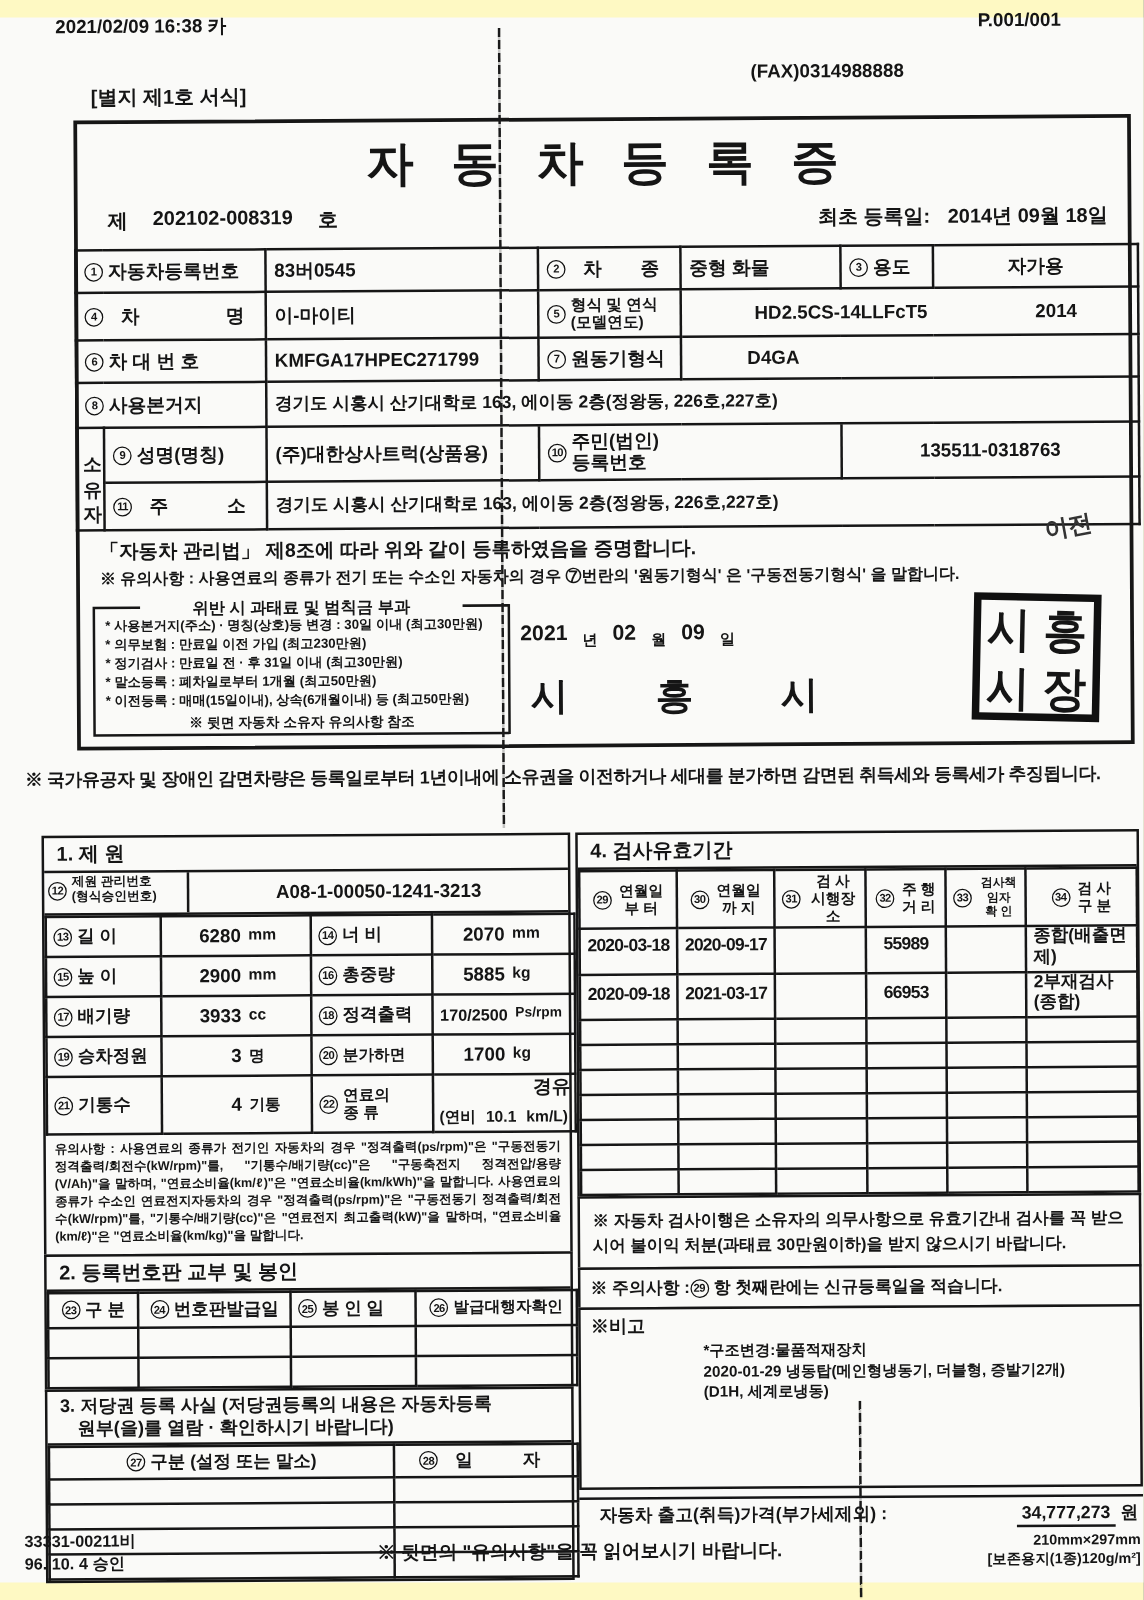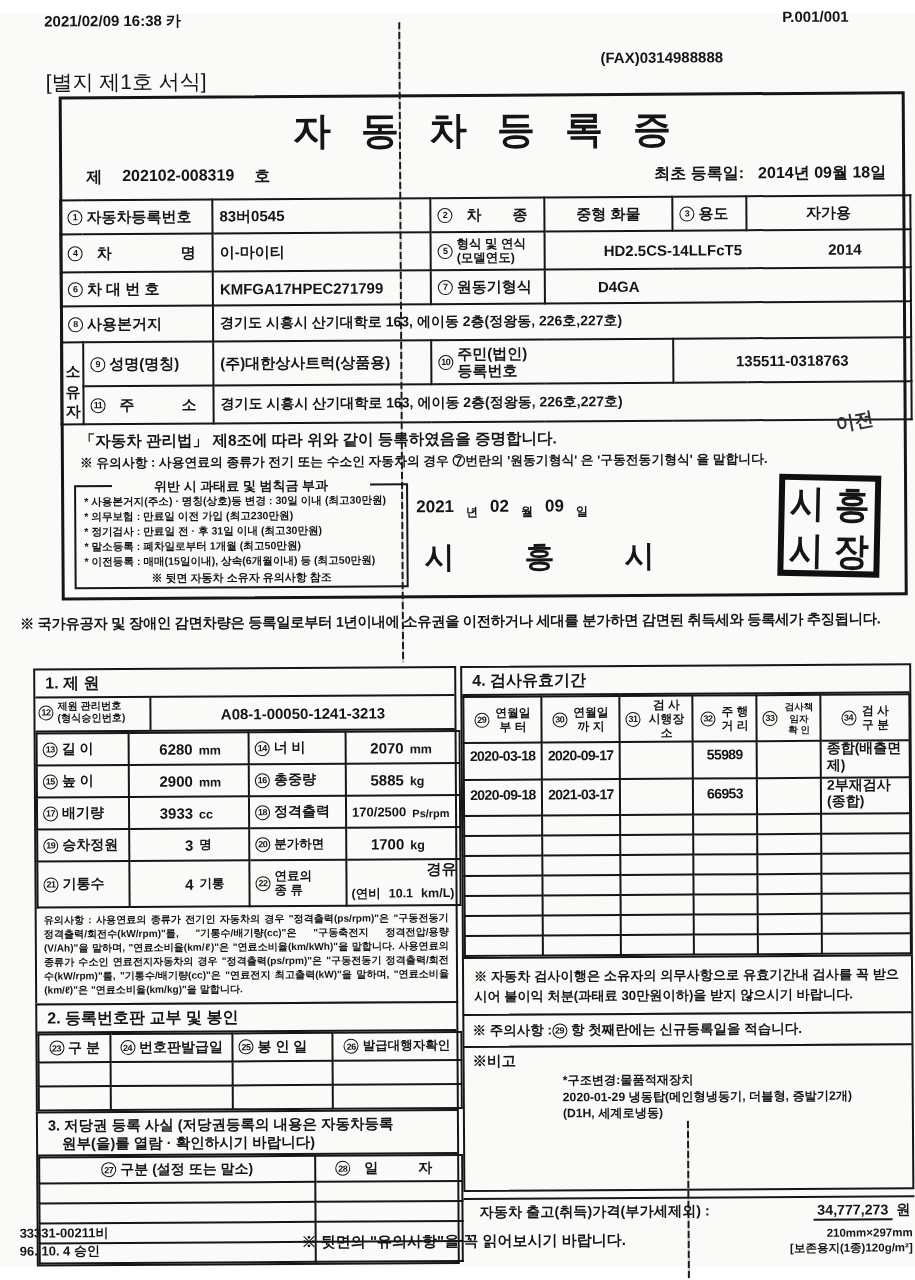--- a/index.html
+++ b/index.html
@@ -1,25 +1,25 @@
 <!DOCTYPE html>
 <html><head>
 <meta charset="utf-8">
 <style>
   * { box-sizing: border-box; }
   body { margin:0; background:#888; }
-  .canvas { position:relative; width:915px; height:1280px; background:#ffffff; overflow:hidden;
+  .canvas { position:relative; width:915px; height:1280px; background:#fef9c3; overflow:hidden;
             font-family:"Liberation Sans", sans-serif; color:#151515; }
   .page { position:absolute; left:0; top:14px; width:915px; height:1252px; background:#fafaf8; }
   .inner { position:absolute; inset:0; transform:rotate(-0.35deg); }
 
   .fax-dt { position:absolute; top:10px; left:48px; font-size:15px; font-weight:bold; }
   .fax-no { position:absolute; top:10px; left:604px; font-size:15px; font-weight:bold;margin-top:40px; }
   .fax-pg { position:absolute; top:10px; left:786px; font-size:15px; font-weight:bold; }
-  .form-label { position:absolute; top:66px; left:49px; font-size:21px; font-weight:normal; }
+  .form-label { position:absolute; top:66px; left:76px; font-size:16px; font-weight:bold; }
 
   .certbox { position:absolute; left:62px; top:94px; width:846px; height:504px; border:3px solid #161616; background:#fafaf8; }
   .cert-title { position:absolute; top:8px; left:0; right:0; text-align:center; font-size:38px; font-weight:bold;
                 letter-spacing:30px; text-indent:30px; white-space:nowrap; }
   .docline { position:absolute; top:68px; left:24px; right:16px; display:flex; justify-content:space-between;
              align-items:baseline; font-size:16px; font-weight:bold; }
   .docno { display:flex; gap:20px; }
   .firstreg { display:flex; gap:14px; }
 
   table.ftable { position:absolute; top:100px; left:-3px; width:850px; border-collapse:collapse; table-layout:fixed; }
@@ -65,21 +65,21 @@
   .sec + .sec { margin-top:-2px; }
   .sec-title { padding:3px 10px 2px; font-size:16px; font-weight:bold; border-bottom:2px solid #161616; }
   .sec-title.sm { font-size:14.5px; line-height:1.25; }
 
   .f12row { display:flex; border-bottom:2px solid #161616; height:34px; }
   .f12l { width:116px; border-right:2px solid #161616; padding:2px 3px; font-size:10.2px; font-weight:bold; line-height:1.2; }
   .f12v { flex:1; display:flex; align-items:center; justify-content:center; font-size:15px; font-weight:bold; }
 
   table.grid { width:100%; border-collapse:collapse; table-layout:fixed; }
   table.grid td { border:2px solid #161616; padding:1px 5px; font-weight:bold; font-size:14px; overflow:hidden; }
-  .vnum { display:flex; align-items:flex-end; }
+  .vnum { display:flex; align-items:flex-start; }
   .vnum .num { flex:1; text-align:right; font-size:15px; }
   .vnum .unit { width:44px; text-align:left; margin-left:6px; font-size:12.5px; }
   .fuelcell { position:relative; }
   .fuel { position:absolute; top:0; right:3px; font-size:15px; }
   .econ { position:absolute; bottom:2px; left:4px; right:2px; display:flex; gap:8px; font-size:12.5px; align-items:baseline; }
   .specnote { padding:5px 7px 6px; font-size:10.1px; font-weight:bold; line-height:1.38; text-align:justify; }
 
   td.th { text-align:center; font-size:13.5px; }
   .h2wrap { display:flex; align-items:center; justify-content:center; gap:2px; }
   .h2txt { font-size:11.8px; font-weight:bold; line-height:1.2; text-align:center; }
@@ -155,21 +155,21 @@
           <td>83버0545</td>
           <td class="lc">
                 <span class="lcflex">
                   <span class="cn">2</span>
                   <span class="spread">
                     <span>차</span>
                     <span>종</span>
                   </span>
                 </span>
               </td>
-          <td style="text-align:center">중형 화물</td>
+          <td style="">중형 화물</td>
           <td class="lc">
                 <span class="lcflex">
                   <span class="cn">3</span>
                   <span>용도</span>
                 </span>
               </td>
           <td style="text-align:center">자가용</td>
         </tr>
         <tr style="height:38px">
           <td class="lc" colspan="2">

